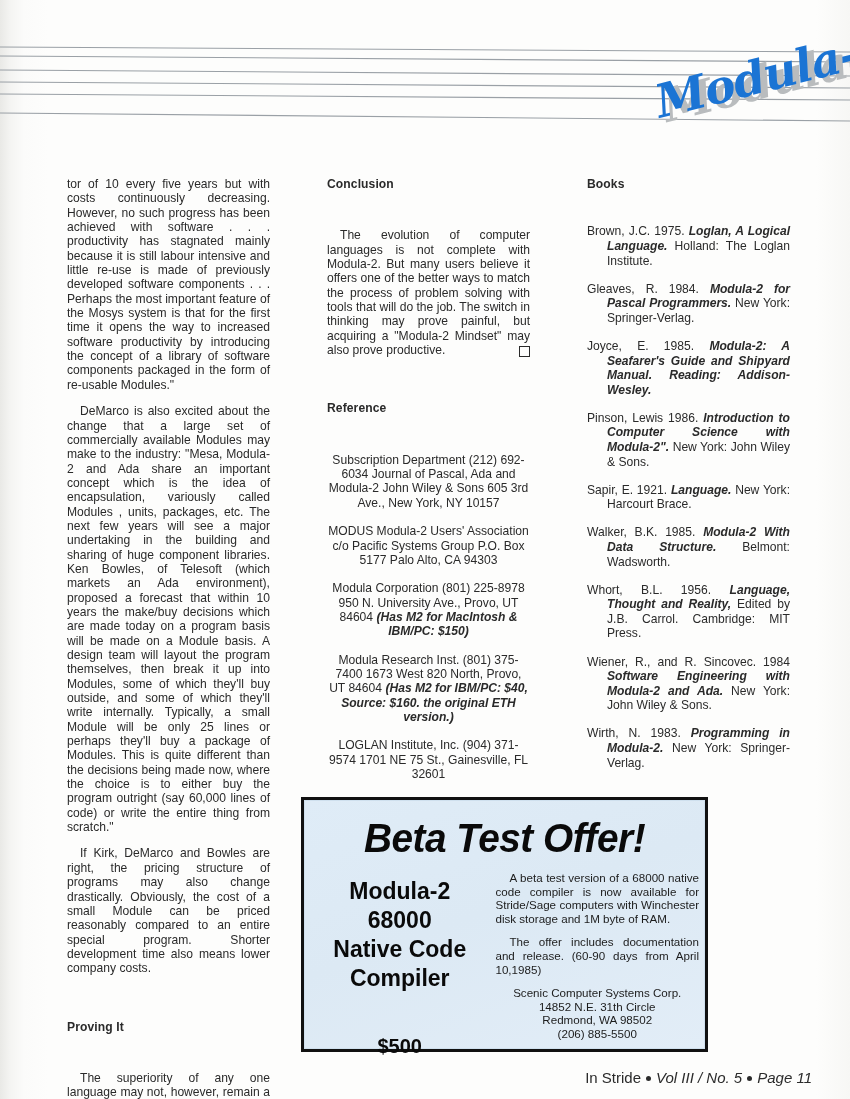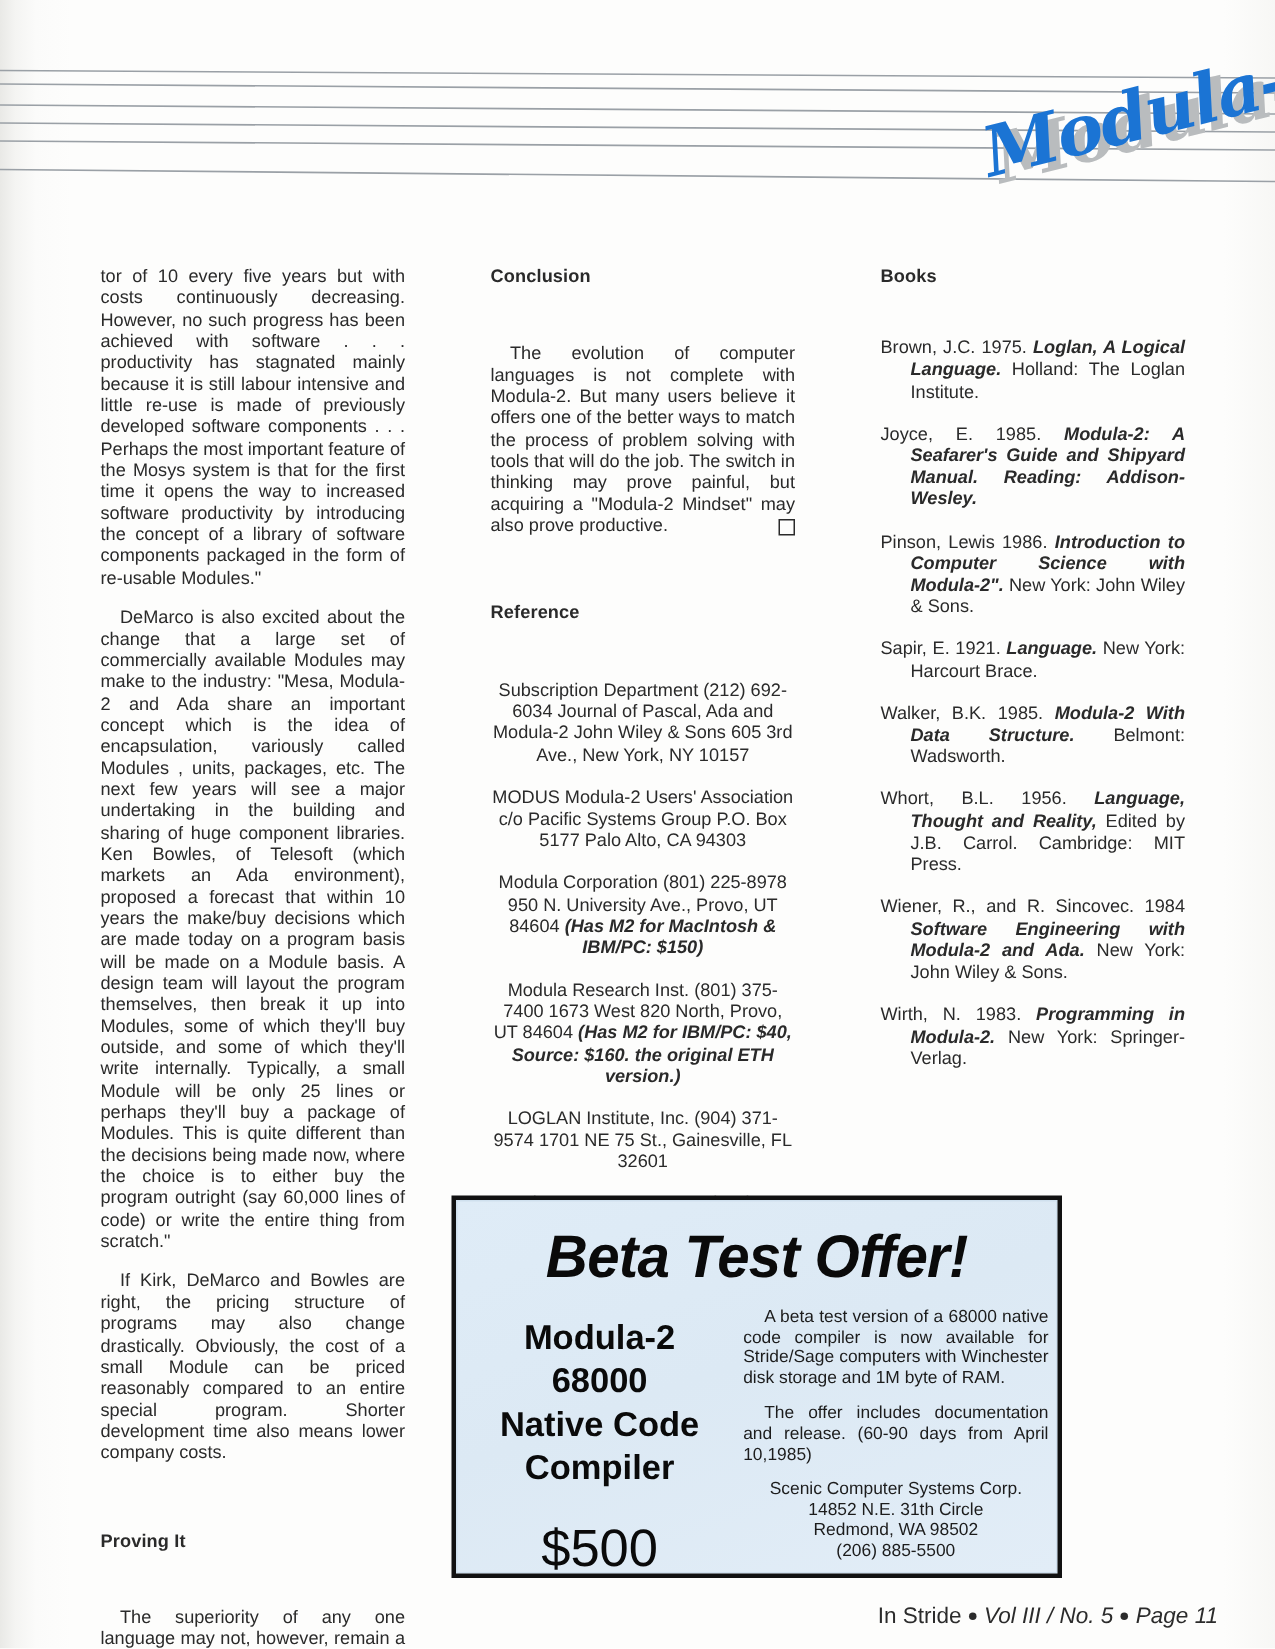--- a/index.html
+++ b/index.html
@@ -138,23 +138,23 @@
   #ad-left {
     width: 238px;
     text-align: center;
     font-weight: bold;
     font-size: 23px;
     line-height: 29px;
     color: #0a0a0a;
     padding-top: 6px;
   }
   #ad-price {
-    margin-top: 25px;
-    font-weight: normal;
-    font-size: 35px;
+    margin-top: 39px;
+    font-weight: bold;
+    font-size: 20px;
     color: #0a0a0a;
   }
   #ad-right {
     width: 253px;
     padding-right: 6px;
     font-size: 11.6px;
     line-height: 13.6px;
     color: #1c1c1c;
   }
   #ad-right p { margin: 0 0 10px 0; text-align: justify; }
@@ -232,20 +232,21 @@
           <div class="ref-entry">LOGLAN Institute, Inc. (904) 371-9574 1701 NE 75 St., Gainesville, FL 32601</div>
           <div class="ref-entry">Scenic Computer Systems (206) 885-5500 14852 N.E. 31th Circle, Redmond, WA 98502  <i>(Has M2 68000 compiler for Stride/Sage: $500)</i></div>
         </div>
     </div>
 
     <div class="col">
       <p class="section-head">Books</p>
       <div style="height:9px"></div>
       <div id="books-list">
           <div class="book-entry">Brown, J.C. 1975. <i>Loglan, A Logical Language.</i> Holland: The Loglan Institute.</div>
+          <div class="book-entry">Gleaves, R. 1984. <i>Modula-2 for Pascal Programmers.</i> New York: Springer-Verlag.</div>
           <div class="book-entry">Joyce, E. 1985. <i>Modula-2: A Seafarer's Guide and Shipyard Manual. Reading: Addison-Wesley.</i></div>
           <div class="book-entry">Pinson, Lewis 1986. <i>Introduction to Computer Science with Modula-2".</i> New York: John Wiley &amp; Sons.</div>
           <div class="book-entry">Sapir, E. 1921. <i>Language.</i> New York: Harcourt Brace.</div>
           <div class="book-entry">Walker, B.K. 1985. <i>Modula-2 With Data Structure.</i> Belmont: Wadsworth.</div>
           <div class="book-entry">Whort, B.L. 1956. <i>Language, Thought and Reality,</i> Edited by J.B. Carrol. Cambridge: MIT Press.</div>
           <div class="book-entry">Wiener, R., and R. Sincovec. 1984 <i>Software Engineering with Modula-2 and Ada.</i> New York: John Wiley &amp; Sons.</div>
           <div class="book-entry">Wirth, N. 1983. <i>Programming in Modula-2.</i> New York: Springer-Verlag.</div>
         </div>
     </div>
 

